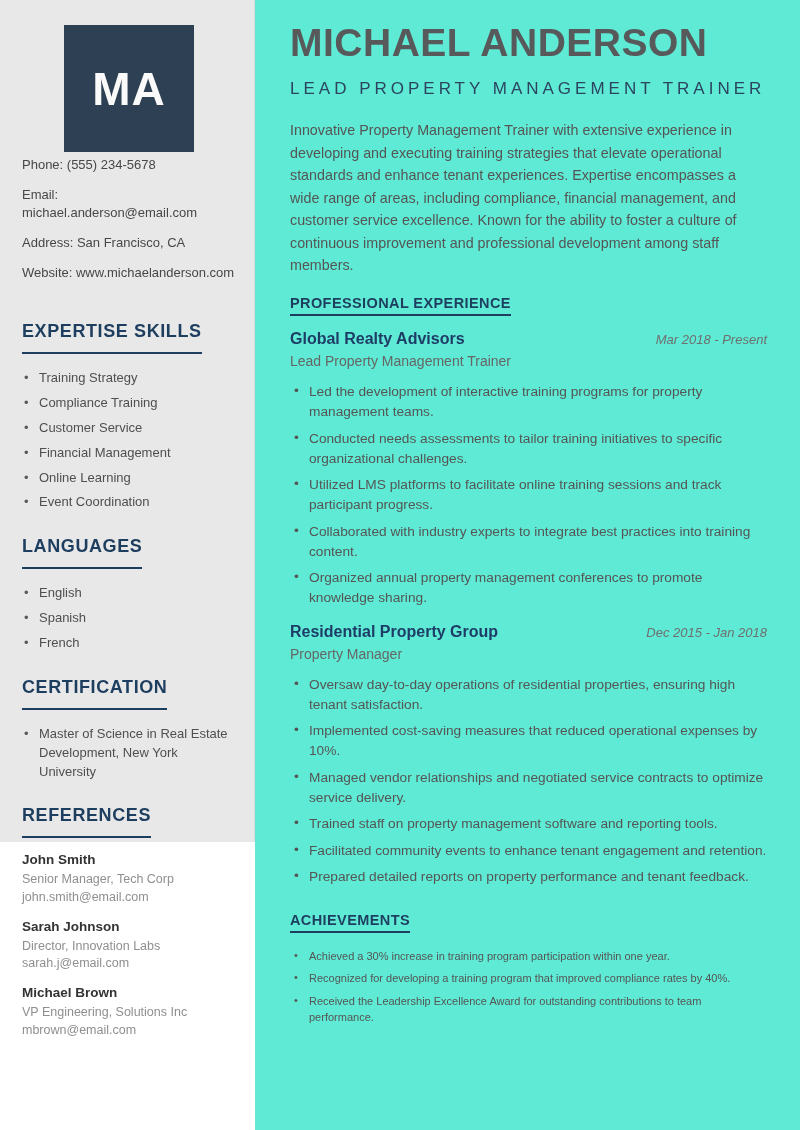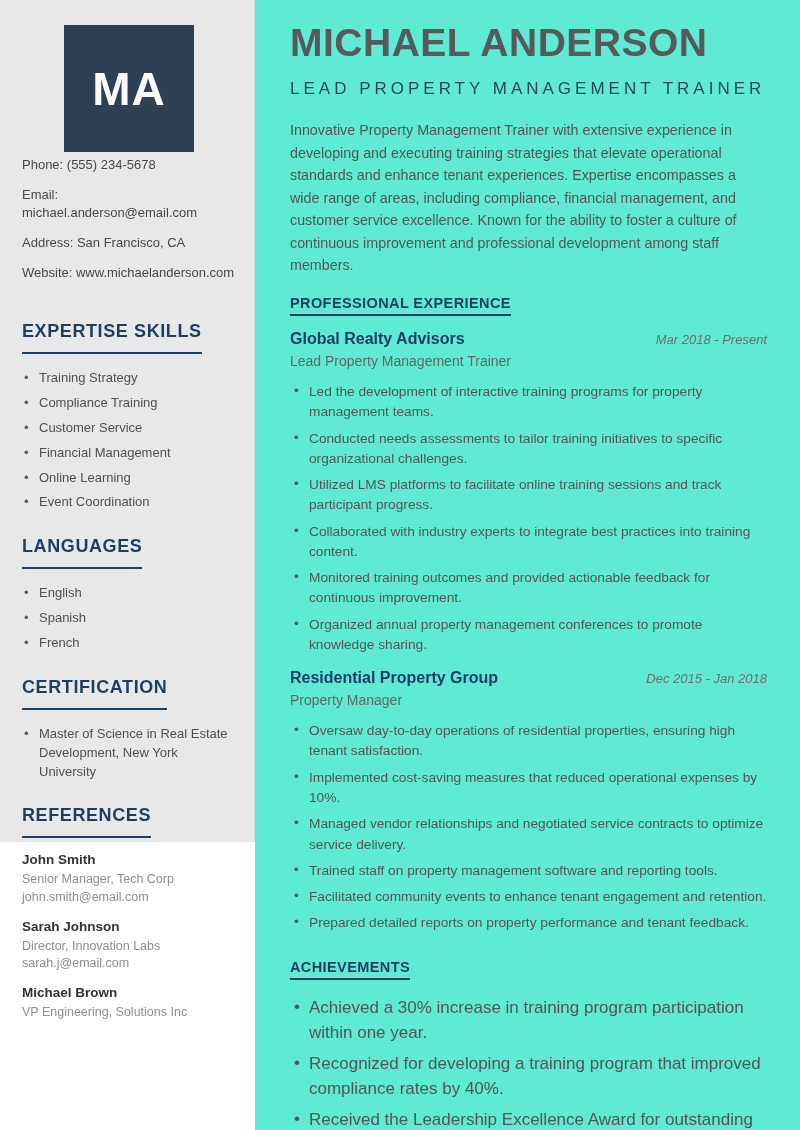--- a/index.html
+++ b/index.html
@@ -148,21 +148,21 @@
     max-width: 482px;
   }
   .job-bullets li::before, .ach-bullets li::before {
     content: "•";
     position: absolute;
     left: 4px; top: -1px;
     color: #555;
   }
   .ach-section { margin-top: 24px; }
   .ach-bullets { margin-top: 15px; }
-  .ach-bullets li { font-size: 17px; }
+  .ach-bullets li { font-size: 11px; }
 </style>
 </head>
 <body>
 
 <div class="page">
 
   <aside class="sidebar">
 
     <div class="avatar">
       <span>MA</span>
@@ -212,20 +212,21 @@
           <div class="ref-sub">john.smith@email.com</div>
         </div>
         <div class="ref-person">
           <div class="ref-name">Sarah Johnson</div>
           <div class="ref-sub">Director, Innovation Labs</div>
           <div class="ref-sub">sarah.j@email.com</div>
         </div>
         <div class="ref-person">
           <div class="ref-name">Michael Brown</div>
           <div class="ref-sub">VP Engineering, Solutions Inc</div>
+          <div class="ref-sub">mbrown@email.com</div>
         </div>
       </div>
     </div>
 
   </aside>
 
   <main class="main">
 
     <h1 class="name">MICHAEL ANDERSON</h1>
     <div class="job-title-top">LEAD PROPERTY MANAGEMENT TRAINER</div>
@@ -238,21 +239,20 @@
         <div class="job-header">
           <span class="company">Global Realty Advisors</span>
           <span class="job-dates">Mar 2018 - Present</span>
         </div>
         <div class="job-role">Lead Property Management Trainer</div>
         <ul class="job-bullets">
           <li>Led the development of interactive training programs for property management teams.</li>
           <li>Conducted needs assessments to tailor training initiatives to specific organizational challenges.</li>
           <li>Utilized LMS platforms to facilitate online training sessions and track participant progress.</li>
           <li>Collaborated with industry experts to integrate best practices into training content.</li>
-          <li>Monitored training outcomes and provided actionable feedback for continuous improvement.</li>
           <li>Organized annual property management conferences to promote knowledge sharing.</li>
         </ul>
       </div>
 
       <div class="job">
         <div class="job-header">
           <span class="company">Residential Property Group</span>
           <span class="job-dates">Dec 2015 - Jan 2018</span>
         </div>
         <div class="job-role">Property Manager</div>

